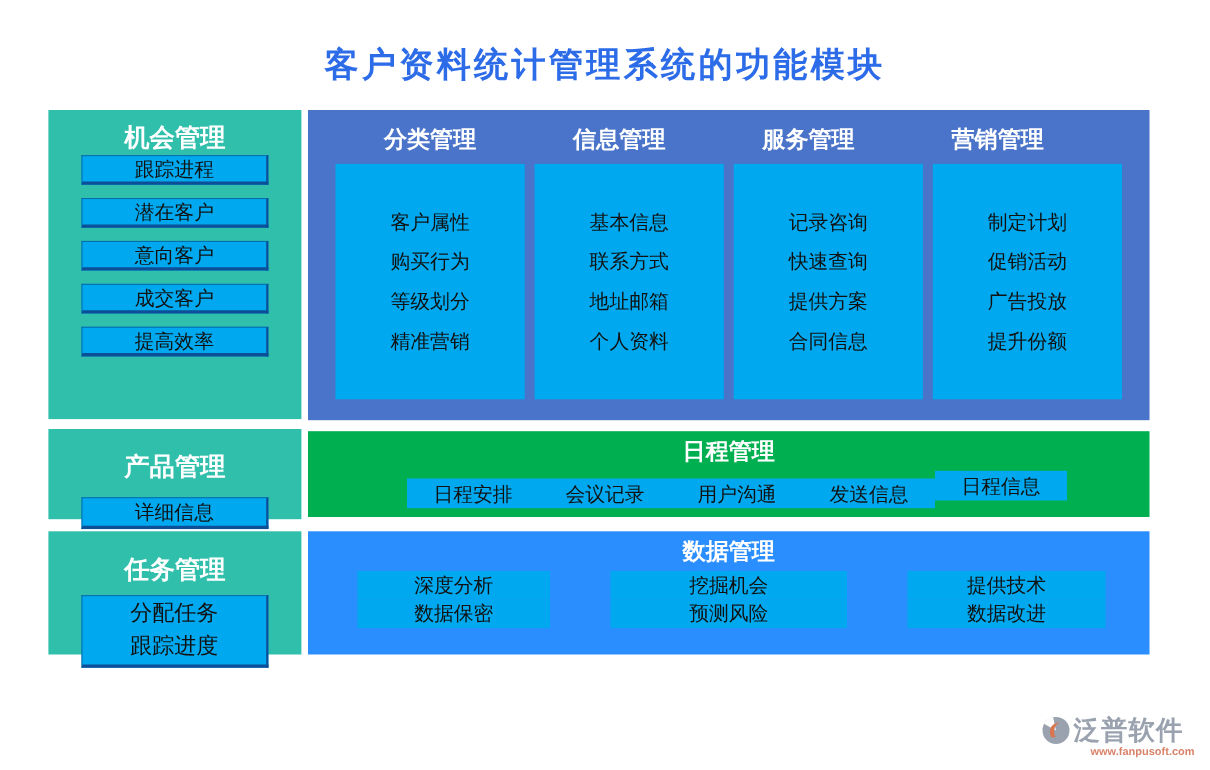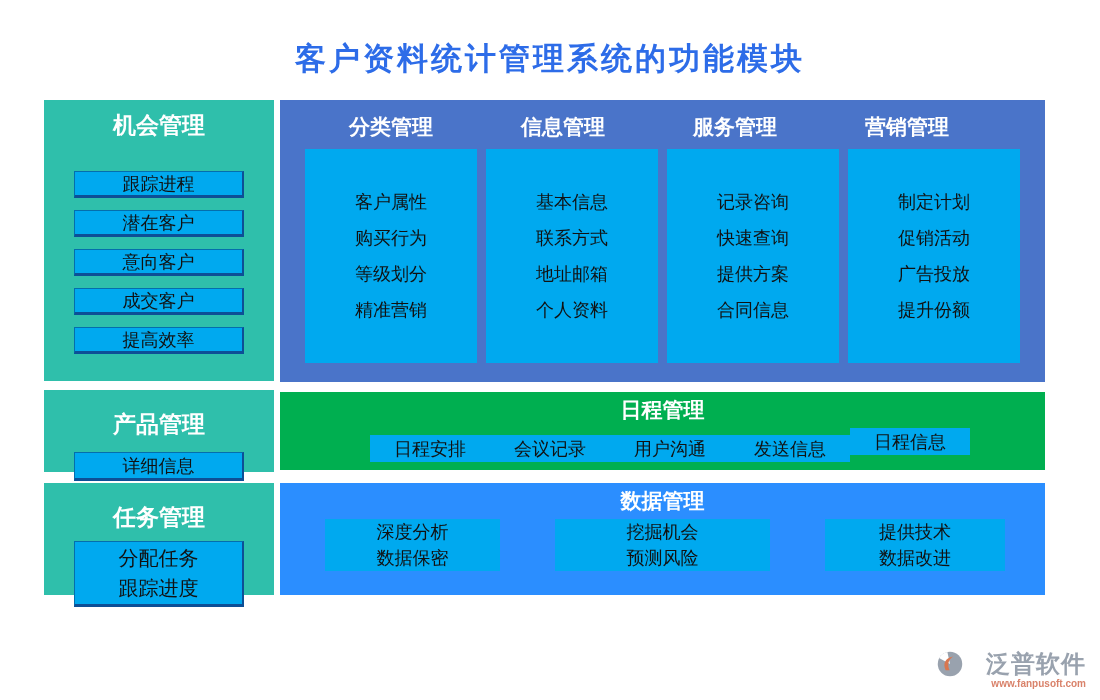--- a/index.html
+++ b/index.html
@@ -33,21 +33,21 @@
   .btn{
     background:var(--cyan);color:var(--ink);
     display:flex;align-items:center;justify-content:center;
     font-size:18px;line-height:1;
   }
   .btn-3d{
     border:1px solid rgba(8,62,118,.55);
     border-right:2px solid var(--btn-border);
     border-bottom:3px solid var(--btn-border);
   }
-  .btn-col{display:flex;flex-direction:column;align-items:center;gap:12px;margin-top:30px;}
+  .btn-col{display:flex;flex-direction:column;align-items:center;gap:12px;}
   .btn-col .btn{width:170px;height:27px;}
   .sec-product .btn-col{margin-top:12px;}
   .sec-product .btn-col .btn{height:29px;}
 
   .task-box{
     margin:8px auto 0;width:170px;height:66px;
     display:flex;flex-direction:column;align-items:center;justify-content:center;
   }
   .task-box .task-line{font-size:20px;line-height:30px;}
 
@@ -74,21 +74,21 @@
   .sec-data .sec-header{padding-top:4px;font-size:21px;}
   .data-btns{position:absolute;top:36px;left:45px;right:40px;
     display:flex;flex-wrap:wrap;justify-content:space-between;}
   .data-btns .btn{height:26px;}
   .data-btns .btn:nth-child(3n+1){width:175px;}
   .data-btns .btn:nth-child(3n+2){width:215px;}
   .data-btns .btn:nth-child(3n){width:180px;}
 
   
   .brand{position:absolute;top:648px;right:14px;width:150px;text-align:right;}
-  .brand-row{display:flex;align-items:center;justify-content:space-between;gap:2px;}
+  .brand-row{display:flex;align-items:center;justify-content:center;gap:2px;}
   .brand-name{font-size:24px;color:var(--logo-gray);font-weight:bold;letter-spacing:1px;}
   .brand-url{font-size:10px;color:var(--logo-orange);
     font-family:"Liberation Sans","DejaVu Sans",sans-serif;font-weight:bold;margin-top:-2px;}
   .logo-icon{width:28px;height:28px;display:inline-block;}
 </style>
 </head>
 <body>
 
 <div class="page-title">客户资料统计管理系统的功能模块</div>
 

